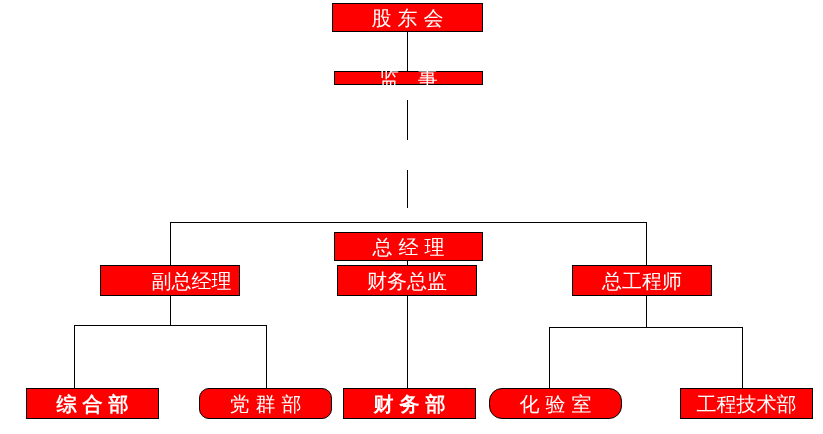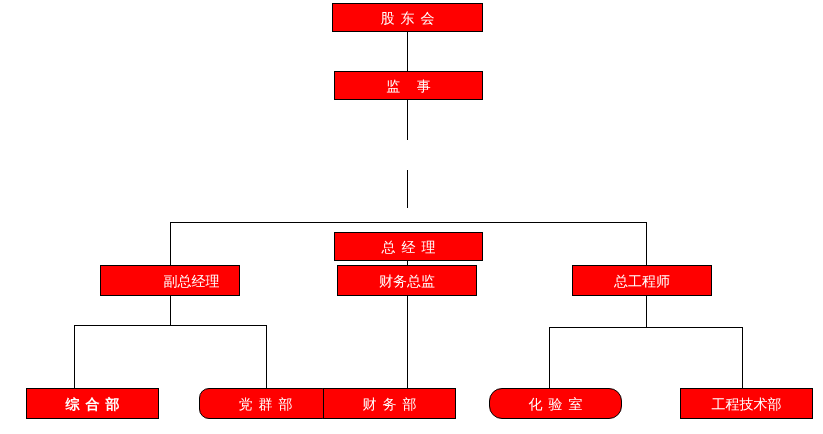--- a/index.html
+++ b/index.html
@@ -19,21 +19,21 @@
   .node {
     position: absolute;
     background: #ff0000;
     border: 1px solid #000000;
     box-sizing: border-box;
     color: #ffffff;
     display: flex;
     align-items: center;
     justify-content: center;
     text-align: center;
-    font-size: 14px;
+    font-size: 20px;
     line-height: 1;
     white-space: nowrap;
     z-index: 2;
   }
   .node .label {
     display: block;
     text-indent: 0;
   }
   
   .node.spaced .label {
@@ -79,21 +79,21 @@
 
   <div class="conn v" style="left:646px; top:296px; height:31px;"></div>
   <div class="conn h" style="left:549px; top:327px; width:194px;"></div>
   <div class="conn v" style="left:549px; top:327px; height:61px;"></div>
   <div class="conn v" style="left:742px; top:327px; height:61px;"></div>
 
   <div class="node spaced" style="left:332px; top:3px; width:151px; height:29px;">
     <span class="label">股东会</span>
   </div>
 
-  <div class="node spaced" style="left:334px; top:71px; width:149px; height:29px;">
+  <div class="node spaced" style="left:334px; top:71px; width:149px; height:14px;">
     <span class="label">监  事</span>
   </div>
 
 
   <div class="node spaced" style="left:334px; top:208px; width:149px; height:29px;margin-top:24px;">
     <span class="label">总经理</span>
   </div>
 
   <div class="node tight" style="left:100px; top:265px; width:140px; height:31px;padding-left:43px;">
     <span class="label">副总经理</span>
@@ -108,21 +108,21 @@
   </div>
 
   <div class="node spaced" style="left:26px; top:388px; width:133px; height:31px;font-weight:bold;">
     <span class="label">综合部</span>
   </div>
 
   <div class="node spaced" style="left:199px; top:388px; width:133px; height:31px;border-radius:10px;">
     <span class="label">党群部</span>
   </div>
 
-  <div class="node spaced" style="left:323px; top:388px; width:133px; height:31px;">
+  <div class="node spaced" style="left:343px; top:388px; width:133px; height:31px;font-weight:bold;">
     <span class="label">财务部</span>
   </div>
 
   <div class="node spaced" style="left:489px; top:388px; width:133px; height:31px;border-radius:13px;">
     <span class="label">化验室</span>
   </div>
 
   <div class="node tight" style="left:680px; top:388px; width:133px; height:31px;">
     <span class="label">工程技术部</span>
   </div>

